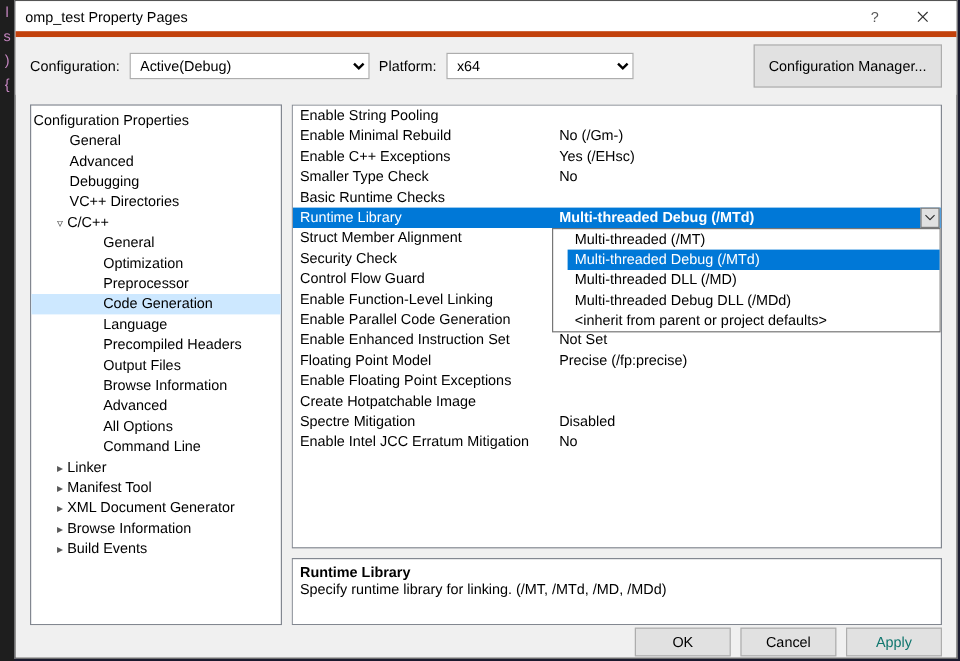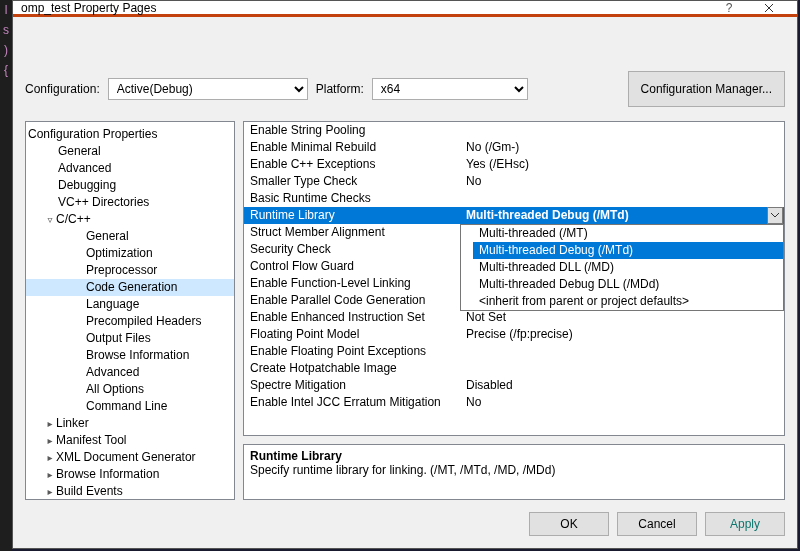--- a/index.html
+++ b/index.html
@@ -1,21 +1,21 @@
 <!DOCTYPE html>
 <html><head>
 <meta charset="utf-8">
 <style>
 * { box-sizing: border-box; margin: 0; padding: 0; font-family: "Segoe UI", Tahoma, sans-serif; font-size: 12px; color: #000; }
 body { background: #1a1a2e; width: 800px; height: 551px; overflow: hidden; position: relative; }
 .dialog { position: absolute; left: 12px; top: 0; width: 786px; height: 549px; background: #f0f0f0; border: 1px solid #555; display: flex; flex-direction: column; }
-.titlebar { height: 16px; display: flex; align-items: center; padding: 0 8px; background: #fff; border-bottom: 3px solid #c2410c; }
+.titlebar { height: 30px; display: flex; align-items: center; padding: 0 8px; background: #fff; border-bottom: 5px solid #c2410c; }
 .titlebar-text { flex: 1; }
 .titlebar-btn { width: 40px; height: 24px; display: flex; align-items: center; justify-content: center; color: #555; }
-.config-row { height: 40px; display: flex; align-items: center; padding: 24px 12px; gap: 8px; background: #f0f0f0; margin-top: 48px; }
+.config-row { height: 40px; display: flex; align-items: center; padding: 24px 12px; gap: 8px; background: #f0f0f0; }
 .config-row label { }
 select.cfg { background: #fff; border: 1px solid #adadad; height: 22px; padding: 1px 4px; }
 select.cfg.narrow { width: 200px; }
 select.cfg.plat { width: 156px; }
 .cfg-btn { border: 1px solid #adadad; background: #e1e1e1; height: 36px; padding: 0 12px; }
 .content { flex: 1; display: flex; padding: 8px 12px 0 12px; gap: 8px; overflow: hidden; }
 .tree-pane { width: 210px; border: 1px solid #828790; background: #fff; overflow-x: auto; overflow-y: hidden; }
 .tree { padding: 4px 0; }
 .tree-item { white-space: nowrap; height: 17px; line-height: 17px; padding-right: 6px; cursor: default; }
 .tree-item.sel { background: #cde8ff; }
@@ -31,21 +31,21 @@
 .pcell { padding-left: 6px; white-space: nowrap; overflow: hidden; }
 .pcell.name { width: 216px; }
 .pcell.val { flex: 1; }
 .prop-row.sel .pcell.val { font-weight: bold; }
 .dd-btn { position: absolute; right: 1px; width: 16px; height: 17px; border: 1px solid #7a7a7a; background: #e1e1e1; display: flex; align-items: center; justify-content: center; font-size: 9px; }
 .dropdown { position: absolute; left: 216px; right: 0; border: 1px solid #767676; background: #fff; z-index: 10; }
 .dd-item { height: 17px; line-height: 17px; padding-left: 6px; white-space: nowrap; }
 .dd-item.sel { background: #0078d7; color: #fff; }
 .desc-pane { height: 56px; border: 1px solid #828790; background: #fff; padding: 4px 6px; }
 .desc-title { font-weight: bold; }
-.button-row { height: 48px; display: flex; align-items: center; justify-content: flex-end; padding: 0 12px; gap: 8px; }
+.button-row { height: 27px; display: flex; align-items: center; justify-content: flex-end; padding: 0 12px; gap: 8px; }
 .btn { width: 80px; height: 24px; border: 1px solid #adadad; background: #e1e1e1; text-align: center; }
 .btn.disabled { color: #0f766e; }
 .leftedge { position: absolute; left: 0; top: 0; width: 12px; height: 551px; background: #1e1e1e; color: #888; font-size: 11px; line-height: 20px; text-align: center; overflow: hidden; }
 .leftedge span { display:block; color:#c586c0; }
 </style>
 </head>
 <body>
 
 <div class="leftedge">
     <span>l</span>

